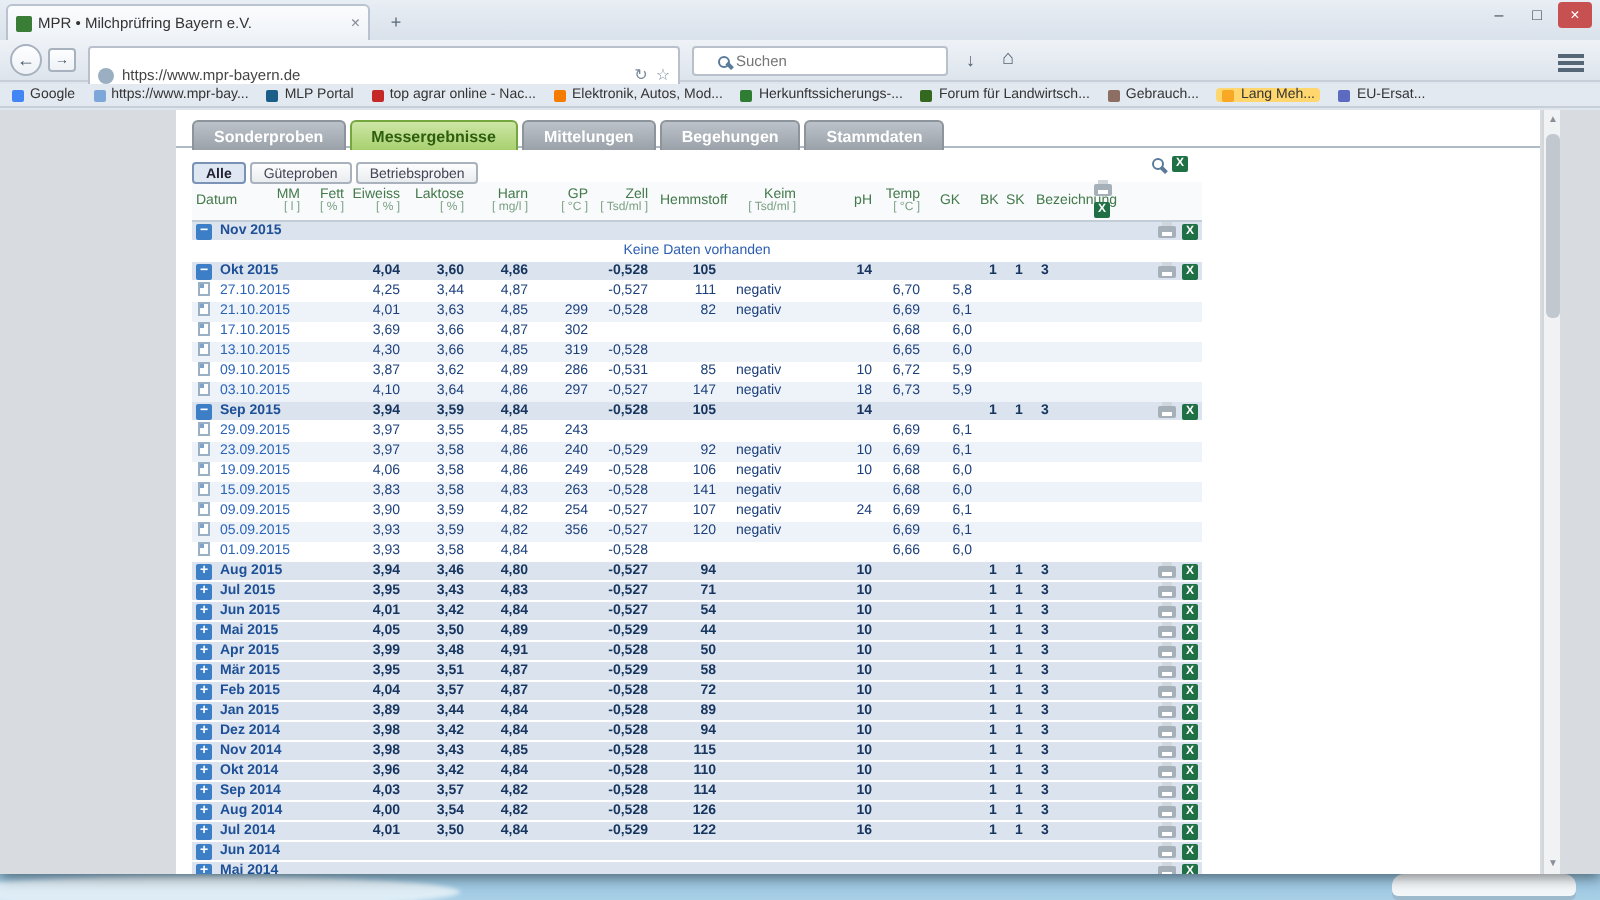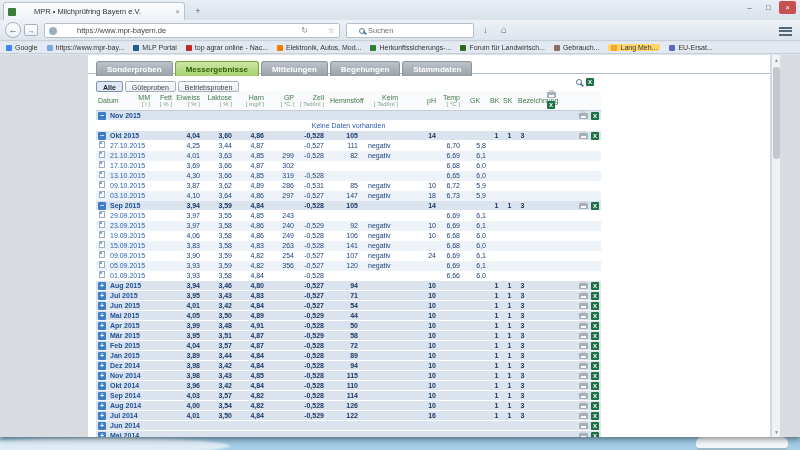--- a/index.html
+++ b/index.html
@@ -10,36 +10,36 @@
   
   .foam-left { position:absolute; left:-30px; bottom:-4px; width:260px; height:16px; background:#e8f2f8; border-radius:50%; opacity:.85; filter:blur(1px); }
   .boat { position:absolute; right:12px; bottom:2px; width:92px; height:11px; background:#f2f6f9; border-radius:6px 6px 3px 3px; box-shadow:0 2px 0 #9db9cc; }
 
   
   .window { position:absolute; left:0; top:0; width:800px; height:437px; background:#dfe5ec; box-shadow:0 2px 6px rgba(0,0,0,.45); }
 
   .titlebar { position:absolute; left:0; top:0; width:100%; height:20px;
     background:linear-gradient(#e9eef5,#d9e1ea); }
   .tab { position:absolute; left:3px; top:2px; width:182px; height:18px; background:linear-gradient(#fbfcfe,#eef2f7);
-    border:1px solid #b9c3cf; border-bottom:none; border-radius:3px 3px 0 0; display:flex; align-items:center; padding:0 4px; gap:18px; }
+    border:1px solid #b9c3cf; border-bottom:none; border-radius:3px 3px 0 0; display:flex; align-items:center; padding:0 4px; gap:3px; }
   .favicon { width:8px; height:8px; background:#3a7d36; border-radius:1px; flex:none; }
   .tab-title { font-size:7.5px; color:#333; white-space:nowrap; overflow:hidden; flex:1; }
   .tab-close { font-size:8px; color:#889; cursor:default; }
   .newtab { position:absolute; left:190px; top:5px; width:16px; height:13px; text-align:center; font-size:9px; color:#5a6a7a; line-height:13px; }
   .winctl { position:absolute; right:4px; top:1px; display:flex; gap:2px; }
   .winctl span { width:17px; height:13px; text-align:center; font-size:8px; line-height:13px; color:#445; }
   .winctl .close { color:#fff; background:#c75050; border-radius:2px; }
 
   .navbar { position:absolute; left:0; top:20px; width:100%; height:21px;
     background:linear-gradient(#eef2f7,#dde4ec); border-bottom:1px solid #c7ced8; }
   .navbtn { position:absolute; top:2px; border:1px solid #a8b2bf; background:linear-gradient(#fdfeff,#eef2f6); color:#456; text-align:center; }
   .back { left:5px; width:16px; height:16px; border-radius:50%; font-size:9px; line-height:15px; }
   .fwd  { left:24px; top:4px; width:14px; height:12px; border-radius:2px; font-size:7px; line-height:11px; }
-  .urlbar { position:absolute; left:44px; top:3px; width:296px; height:15px; background:#fff; border:1px solid #b7c0cb; border-radius:2px;
-    display:flex; align-items:center; padding:0 4px; gap:20px; }
+  .urlbar { position:absolute; left:44px; top:3px; width:296px; height:29px; background:#fff; border:1px solid #b7c0cb; border-radius:2px;
+    display:flex; align-items:center; padding:0 4px; gap:4px; }
   .globe { width:8px; height:8px; border-radius:50%; background:#9ab0c2; flex:none; }
   .url-text { font-size:7.5px; color:#444; flex:1; white-space:nowrap; overflow:hidden; }
   .urlbar .glyph { font-size:8px; color:#7a8a9a; flex:none; }
   .searchbar { position:absolute; left:346px; top:3px; width:128px; height:15px; background:#fff; border:1px solid #b7c0cb; border-radius:2px;
     display:flex; align-items:center; padding:0 12px; gap:3px; }
   .searchbar input { border:none; outline:none; width:100%; font-size:7.5px; font-family:"Liberation Sans",sans-serif; color:#333; background:transparent; }
   .ic-search { width:6px; height:6px; border:1.5px solid #5a7a9a; border-radius:50%; position:relative; display:inline-block; flex:none; }
   .ic-search::after { content:""; position:absolute; width:4px; height:1.5px; background:#5a7a9a; transform:rotate(45deg); right:-3px; bottom:-1px; }
   .tool-dl { position:absolute; left:483px; top:5px; font-size:9px; color:#567; }
   .tool-home { position:absolute; left:501px; top:4px; font-size:10px; color:#567; }

